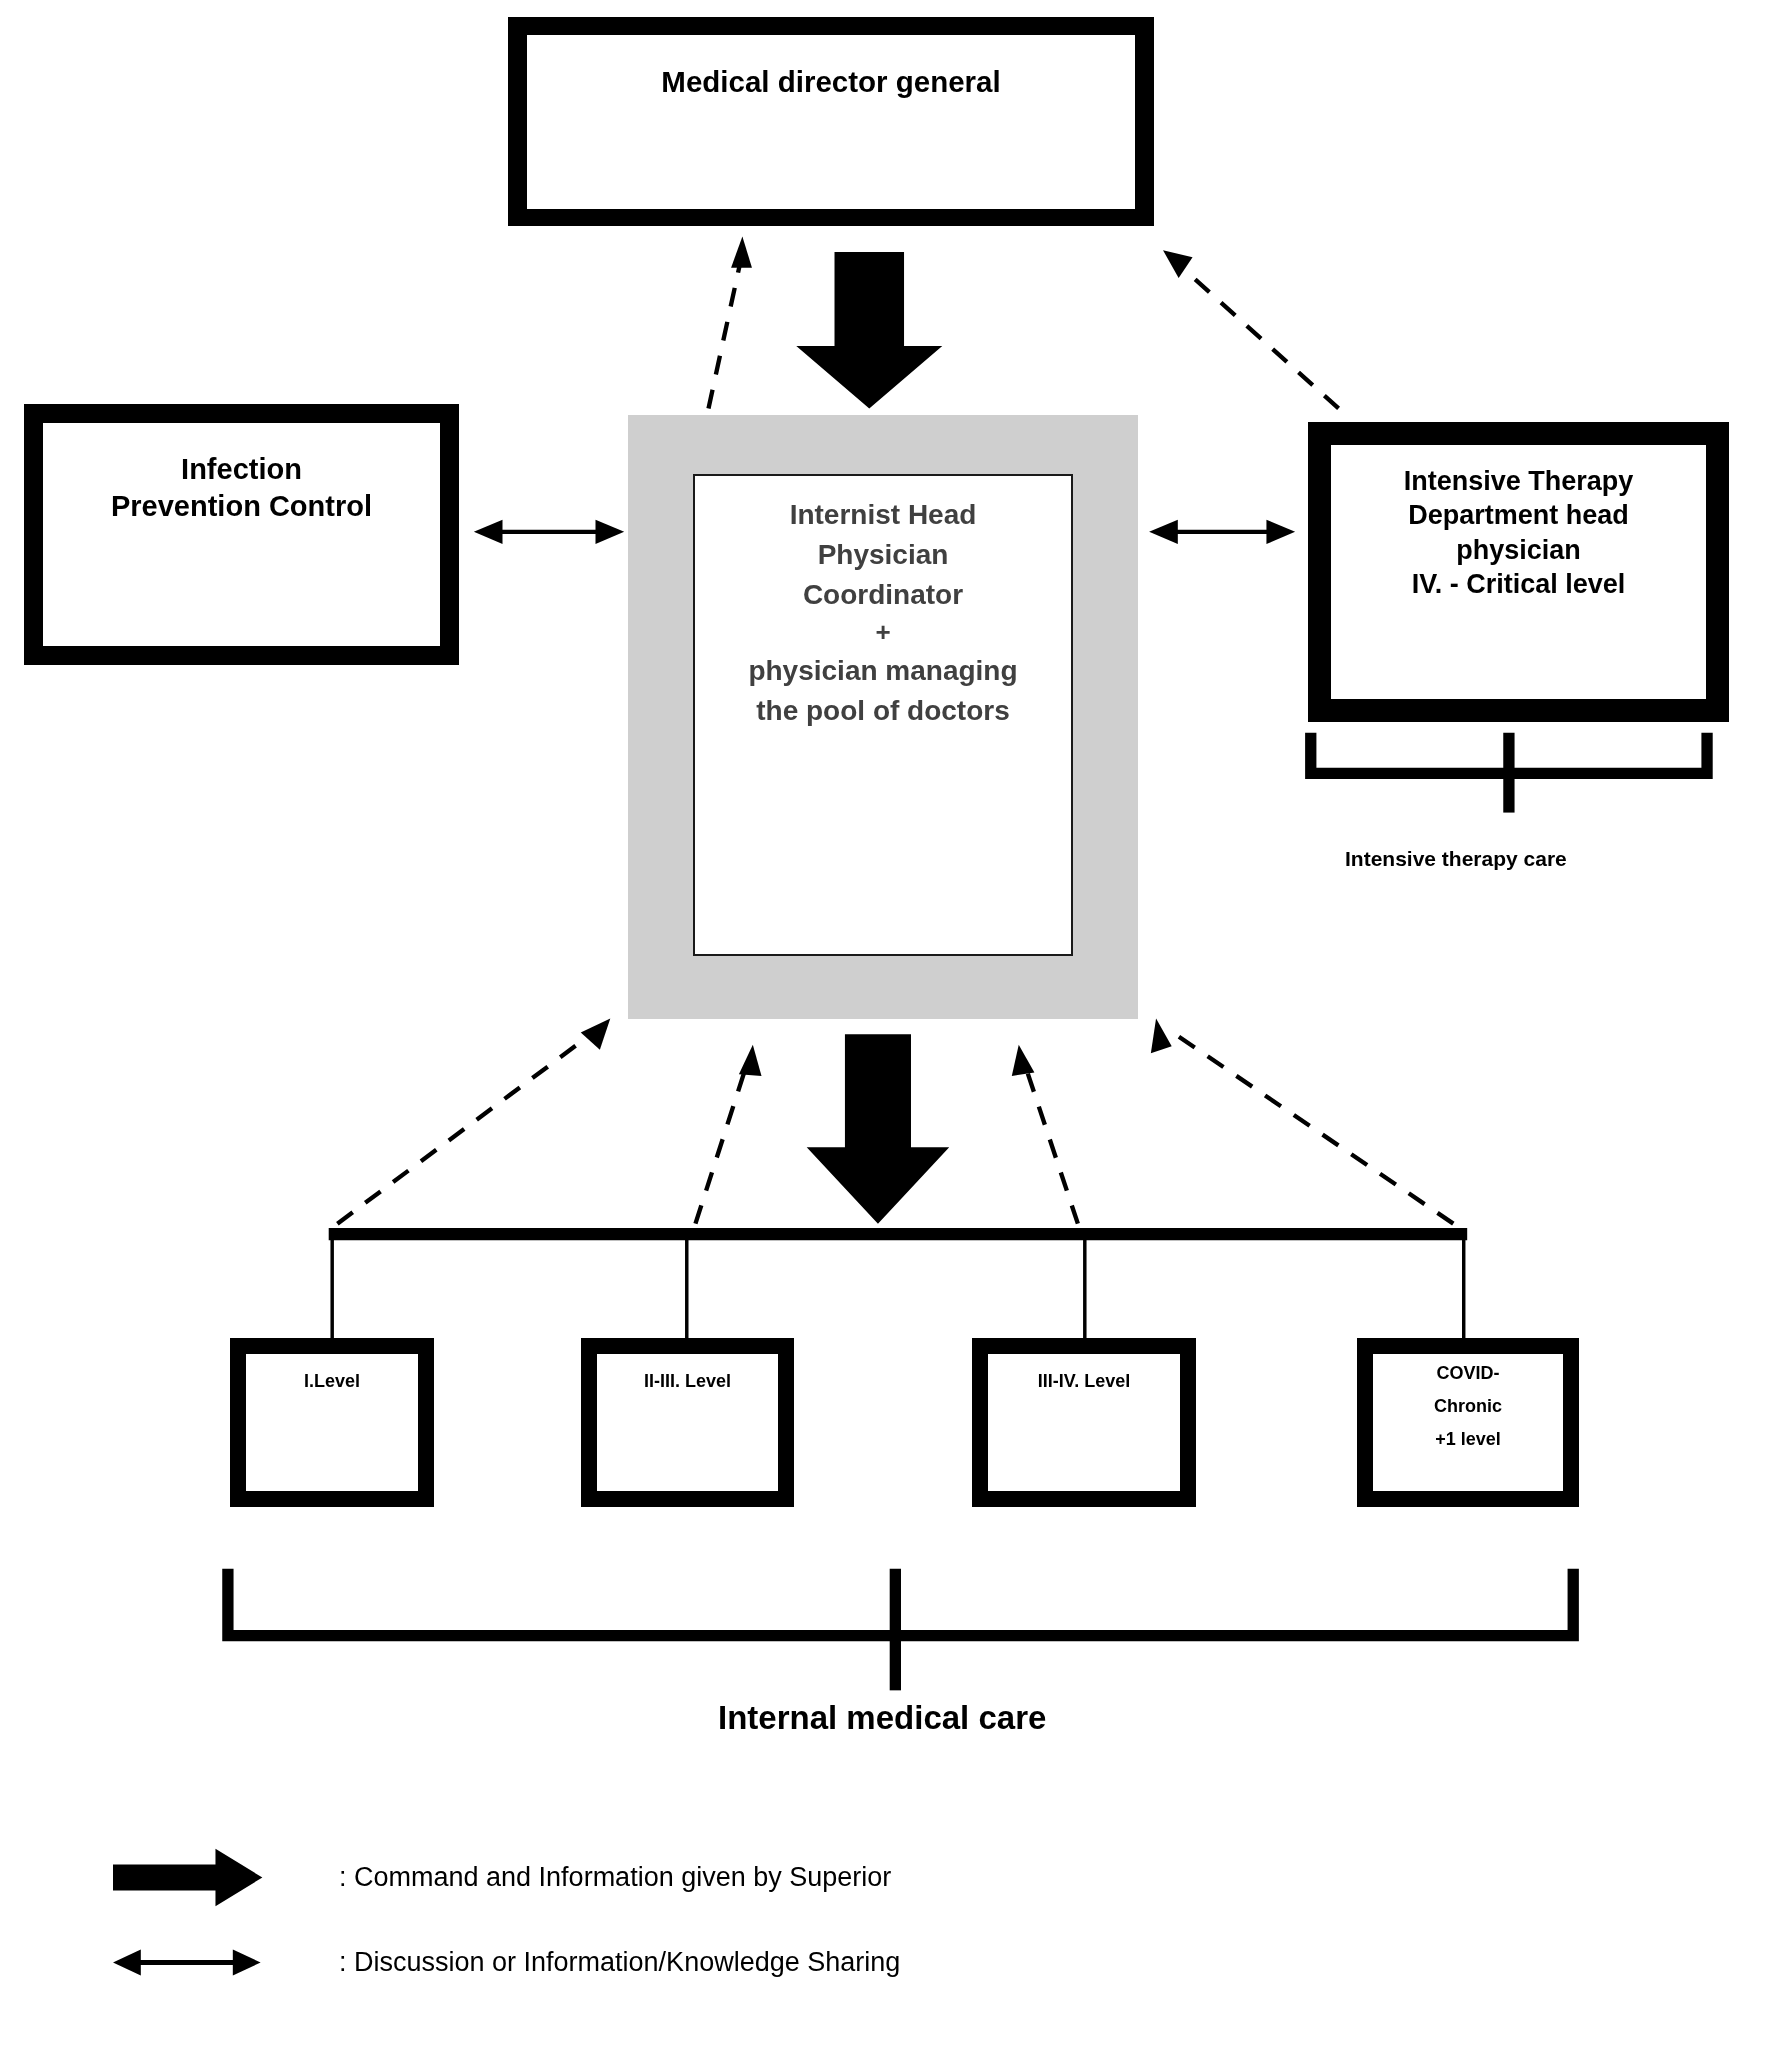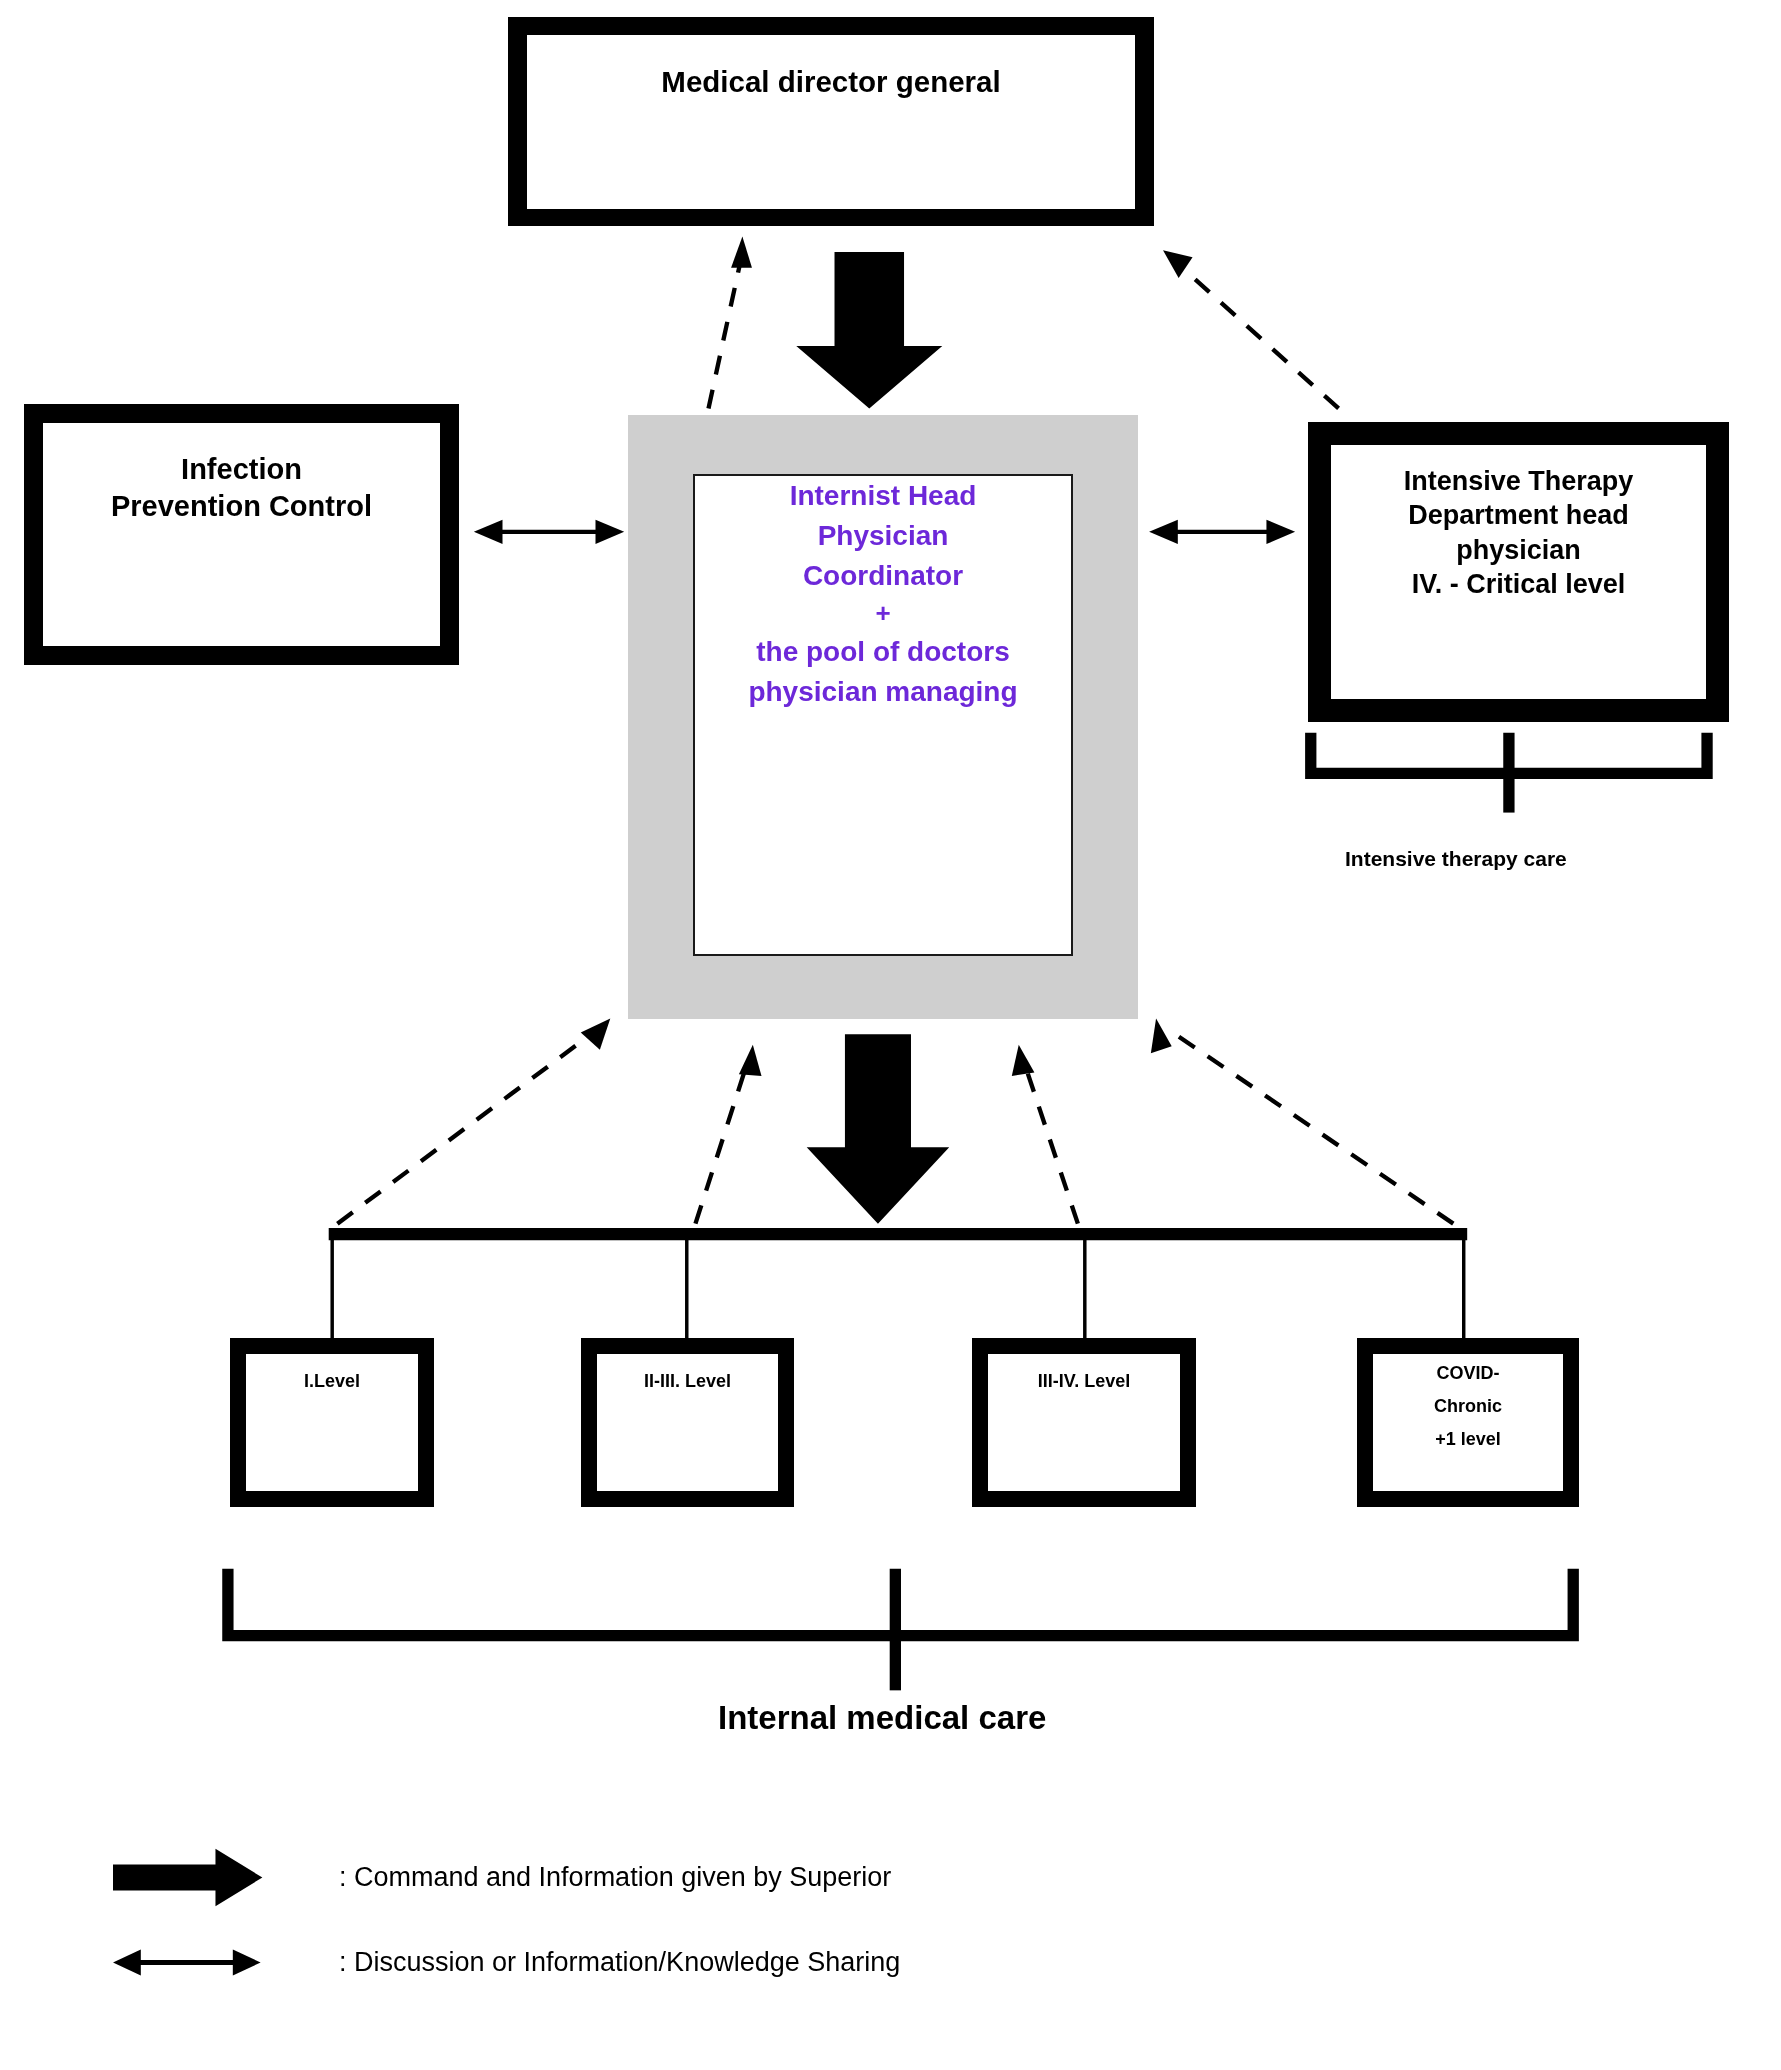--- a/index.html
+++ b/index.html
@@ -80,21 +80,22 @@
     left: 65px; top: 59px; width: 380px; height: 482px;
     background: #ffffff;
     border: 2.6px solid #1a1a1a;
     box-sizing: border-box;
   }
   #node-coordinator .label {
     font-size: 28px;
     font-weight: bold;
     text-align: center;
     line-height: 1.42;
-    color: #6d28d9;
+    padding-top: 19px;
+    color: #404040;
   }
   #node-coordinator .plus-line { font-size: 26px; }
   
   .level-node {
     position: absolute;
     background: #000000;
     top: 1338px;
     height: 169px;
     padding: 15.6px;
     box-sizing: border-box;
@@ -255,22 +256,22 @@
     </div>
   </div>
 
   <div id="node-coordinator">
     <div class="inner-box">
       <div class="label">
         <div>Internist Head</div>
         <div>Physician</div>
         <div>Coordinator</div>
         <div class="plus-line">+</div>
+        <div>physician managing</div>
         <div>the pool of doctors</div>
-        <div>physician managing</div>
       </div>
     </div>
   </div>
 
   <div class="level-node" id="node-lvl-0">
     <div class="inner">
       <div class="label">
         <div>I.Level</div>
       </div>
     </div>

